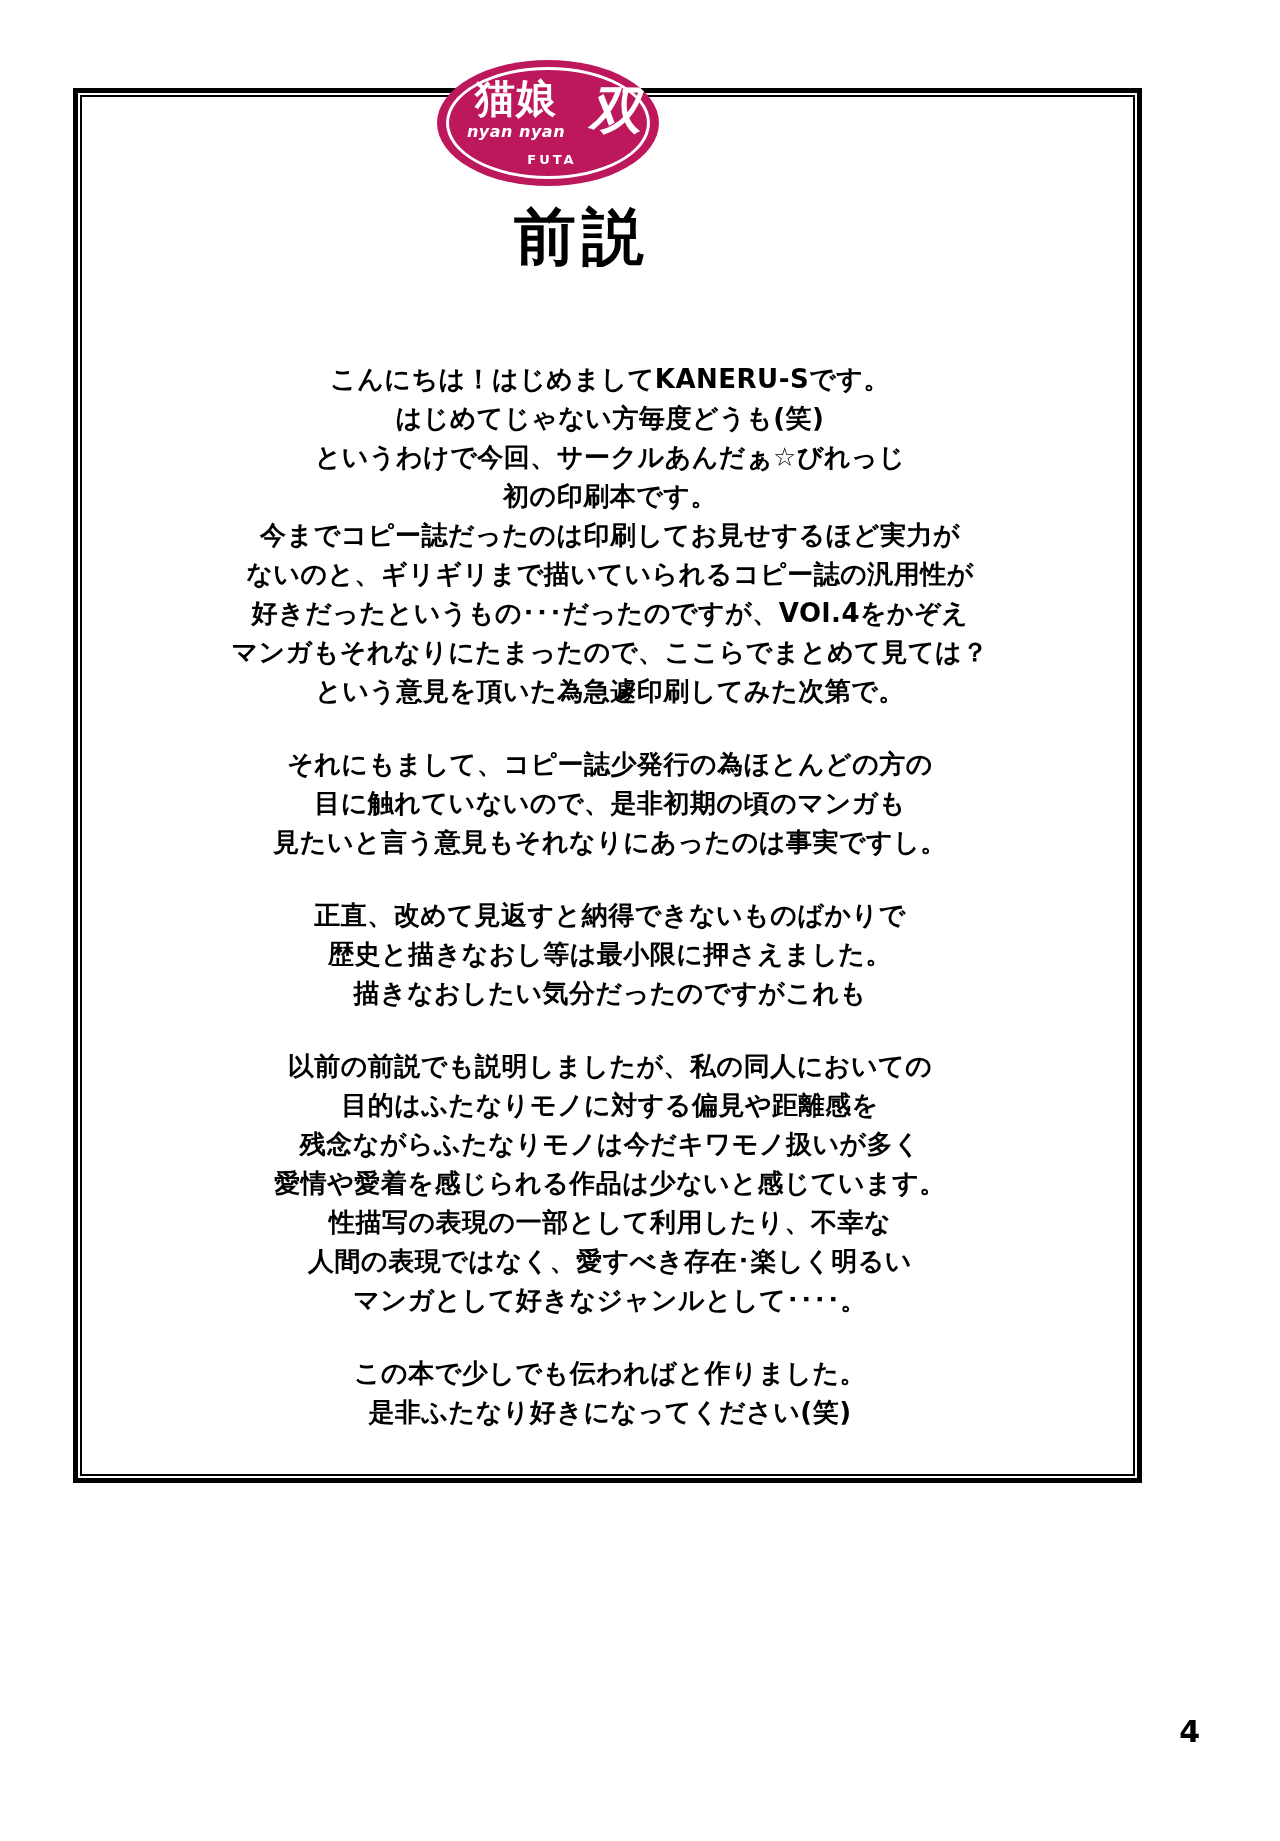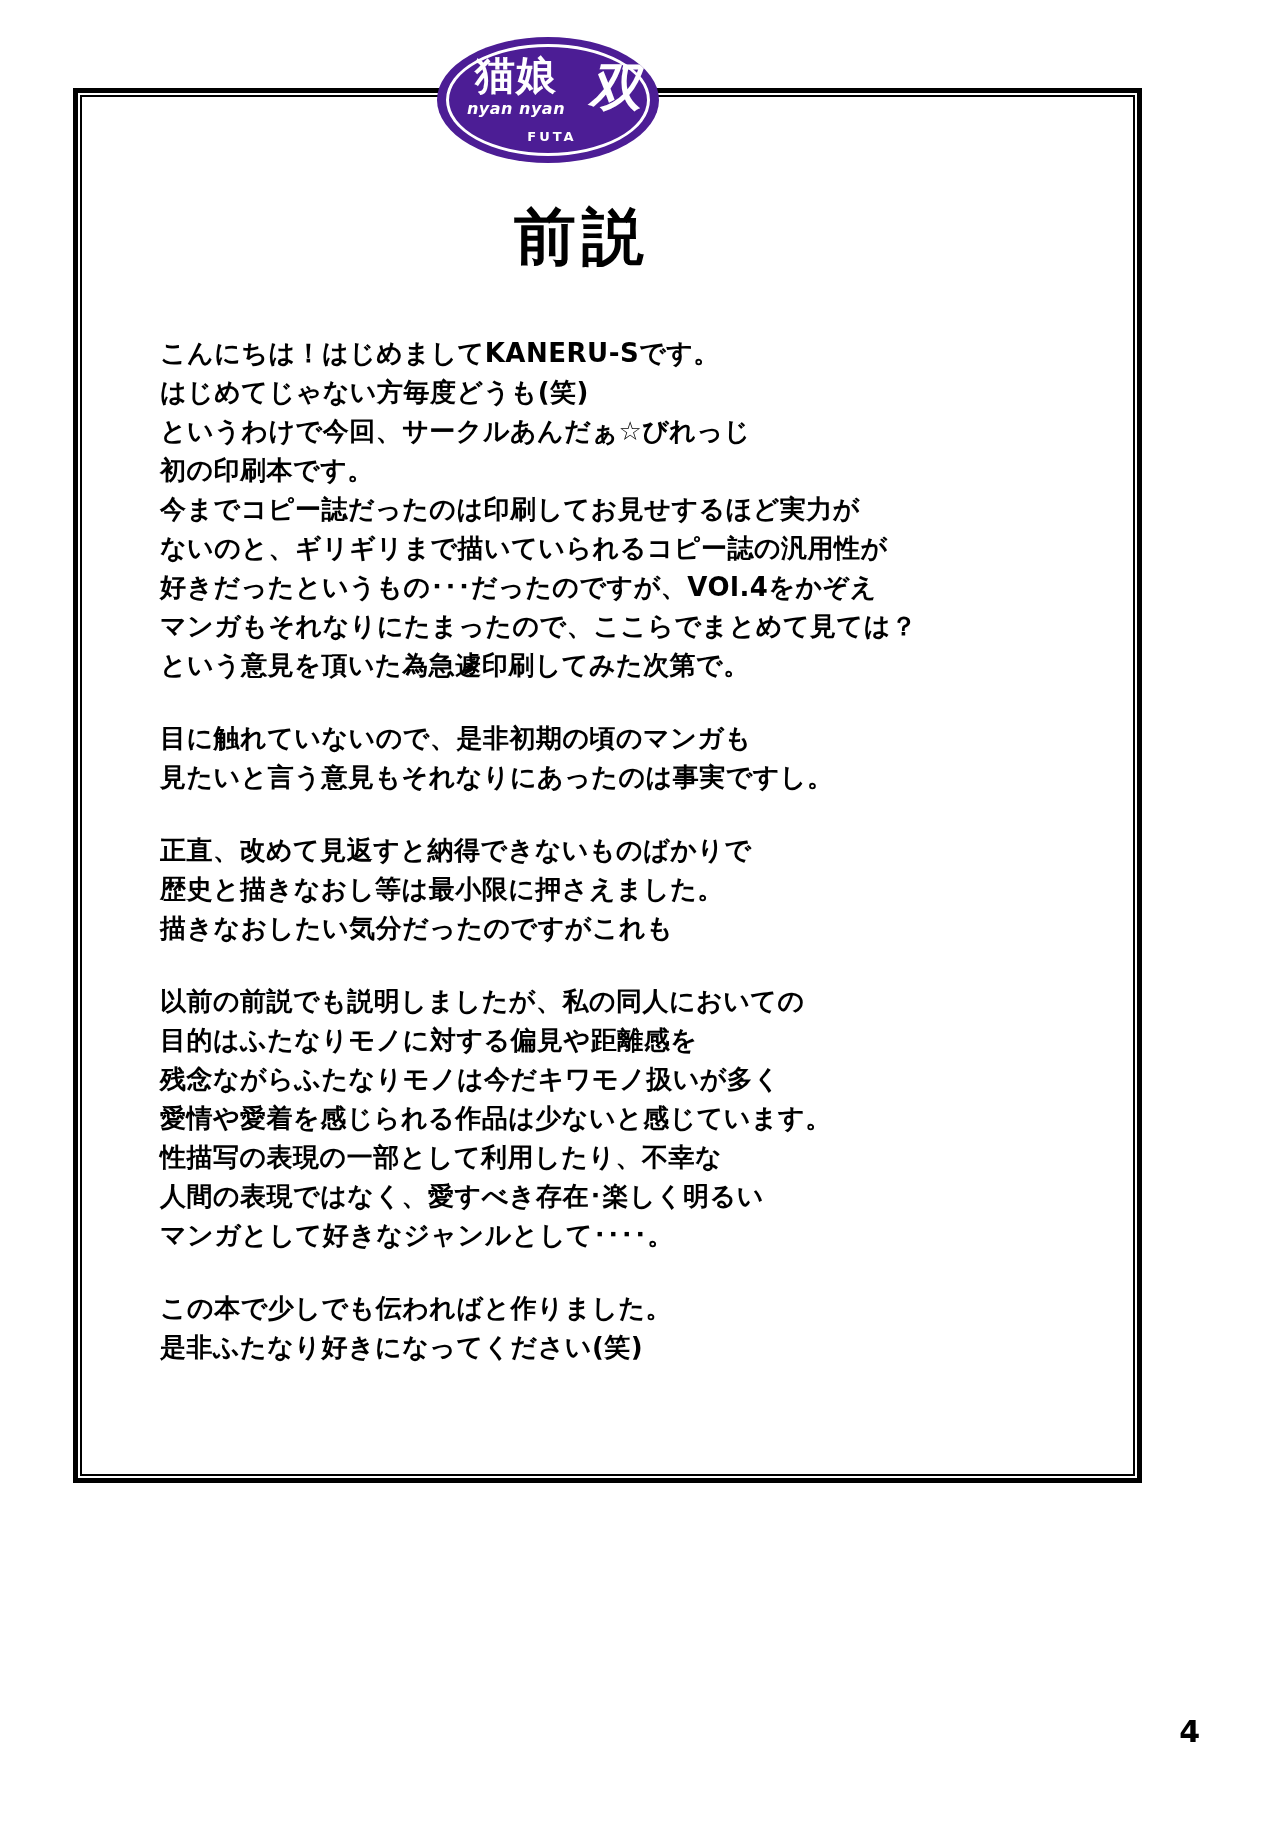--- a/index.html
+++ b/index.html
@@ -40,24 +40,24 @@
     width: 1055px;
     height: 1381px;
     border: 2px solid #000;
     box-sizing: border-box;
   }
 
   
   .logo-badge {
     position: absolute;
     left: 437px;
-    top: 37px;
+    top: 60px;
     width: 222px;
     height: 126px;
-    background: #4c1d95;
+    background: #be185d;
     border-radius: 50%;
     z-index: 5;
     overflow: hidden;
   }
   .logo-inner-ellipse {
     position: absolute;
     left: 9px;
     top: 7px;
     width: 204px;
     height: 112px;
@@ -123,23 +123,23 @@
     font-size: 62px;
     font-weight: bold;
     letter-spacing: 6px;
     font-family: "DejaVu Sans", "Liberation Sans", sans-serif;
   }
 
   
   .body-text {
     position: absolute;
     left: 160px;
-    top: 334px;
+    top: 360px;
     width: 900px;
-    text-align: left;
+    text-align: center;
   }
   .para {
     margin: 0 0 34px 0;
   }
   .para:last-child { margin-bottom: 12px; }
   .line {
     font-size: 26px;
     font-weight: bold;
     line-height: 39px;
     letter-spacing: 0.5px;
@@ -183,20 +183,21 @@
       <div class="line">というわけで今回、サークルあんだぁ☆びれっじ</div>
       <div class="line">初の印刷本です。</div>
       <div class="line">今までコピー誌だったのは印刷してお見せするほど実力が</div>
       <div class="line">ないのと、ギリギリまで描いていられるコピー誌の汎用性が</div>
       <div class="line">好きだったというもの･･･だったのですが、VOl.4をかぞえ</div>
       <div class="line">マンガもそれなりにたまったので、ここらでまとめて見ては？</div>
       <div class="line">という意見を頂いた為急遽印刷してみた次第で。</div>
     </div>
 
     <div class="para">
+      <div class="line">それにもまして、コピー誌少発行の為ほとんどの方の</div>
       <div class="line">目に触れていないので、是非初期の頃のマンガも</div>
       <div class="line">見たいと言う意見もそれなりにあったのは事実ですし。</div>
     </div>
 
     <div class="para">
       <div class="line">正直、改めて見返すと納得できないものばかりで</div>
       <div class="line">歴史と描きなおし等は最小限に押さえました。</div>
       <div class="line">描きなおしたい気分だったのですがこれも</div>
     </div>
 

